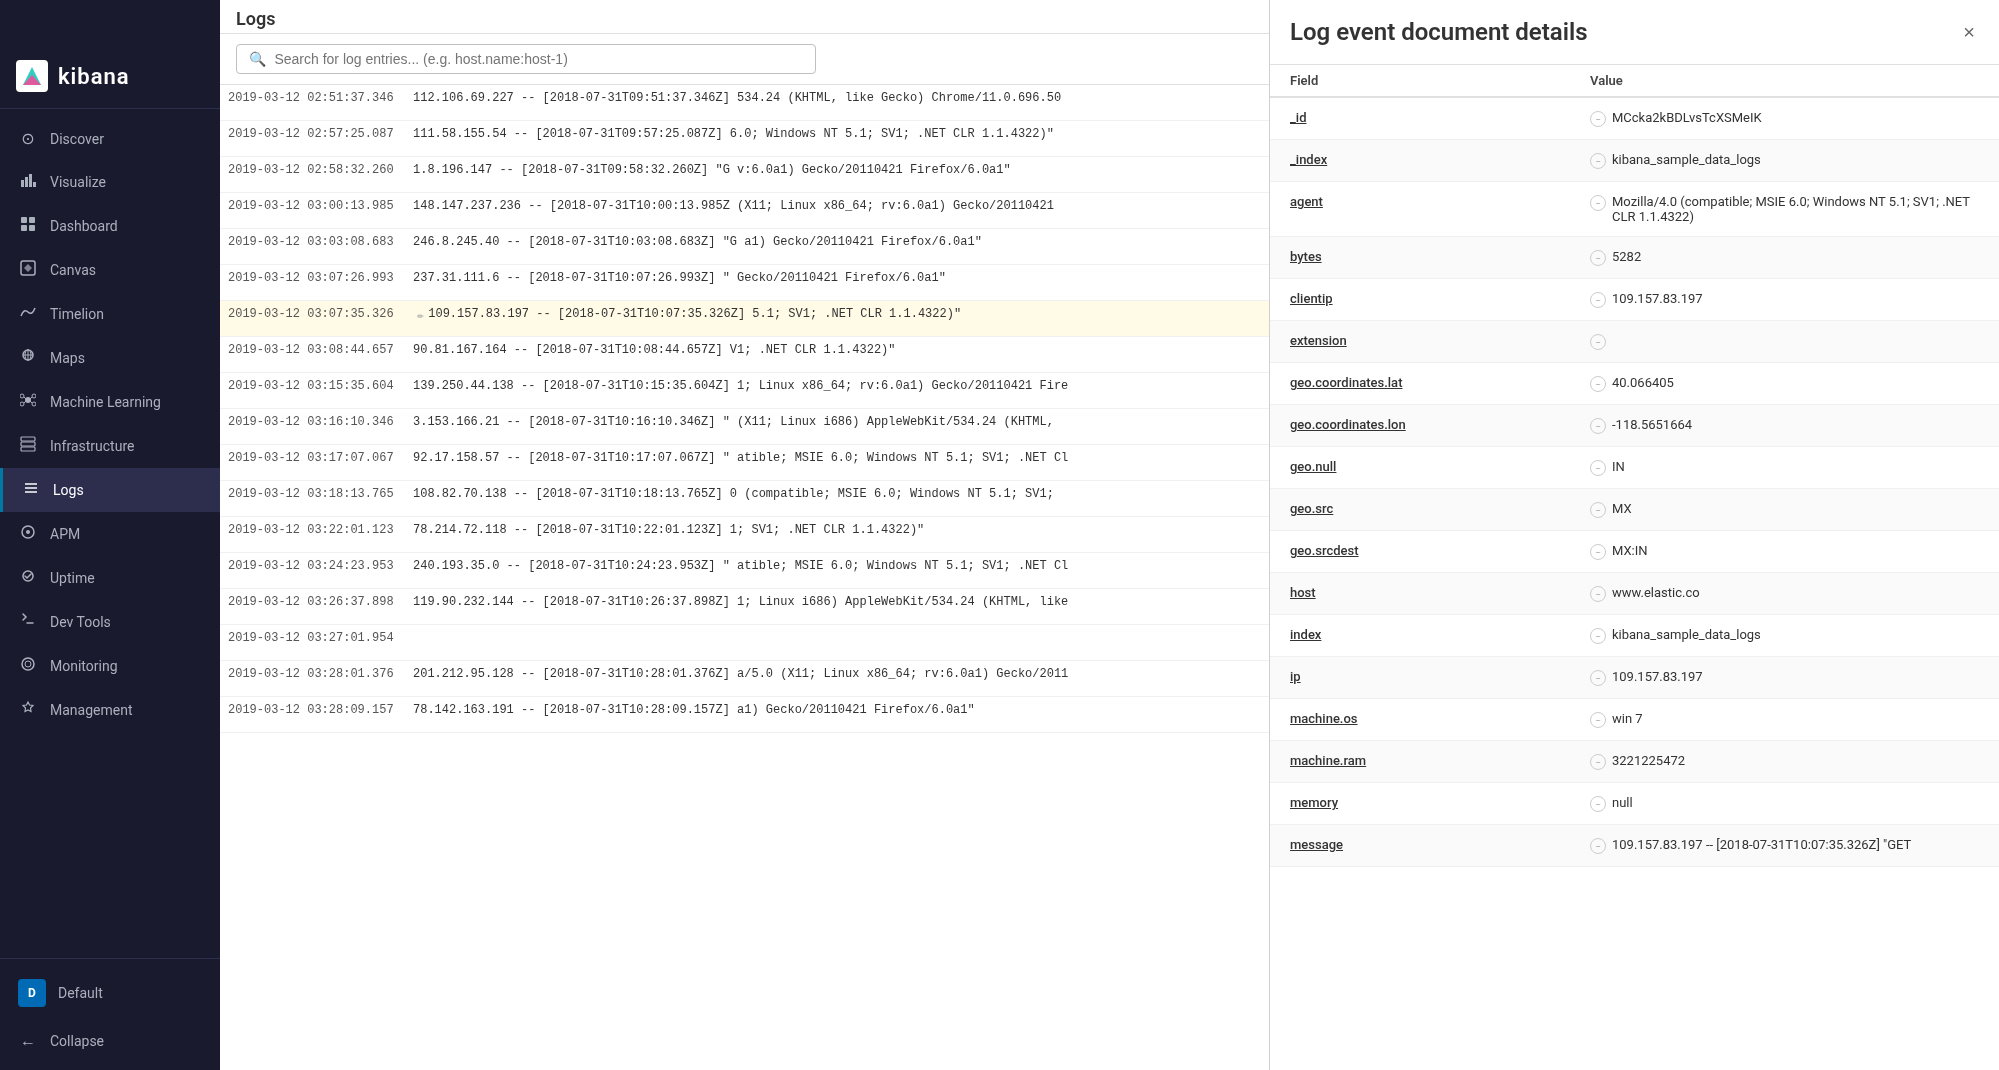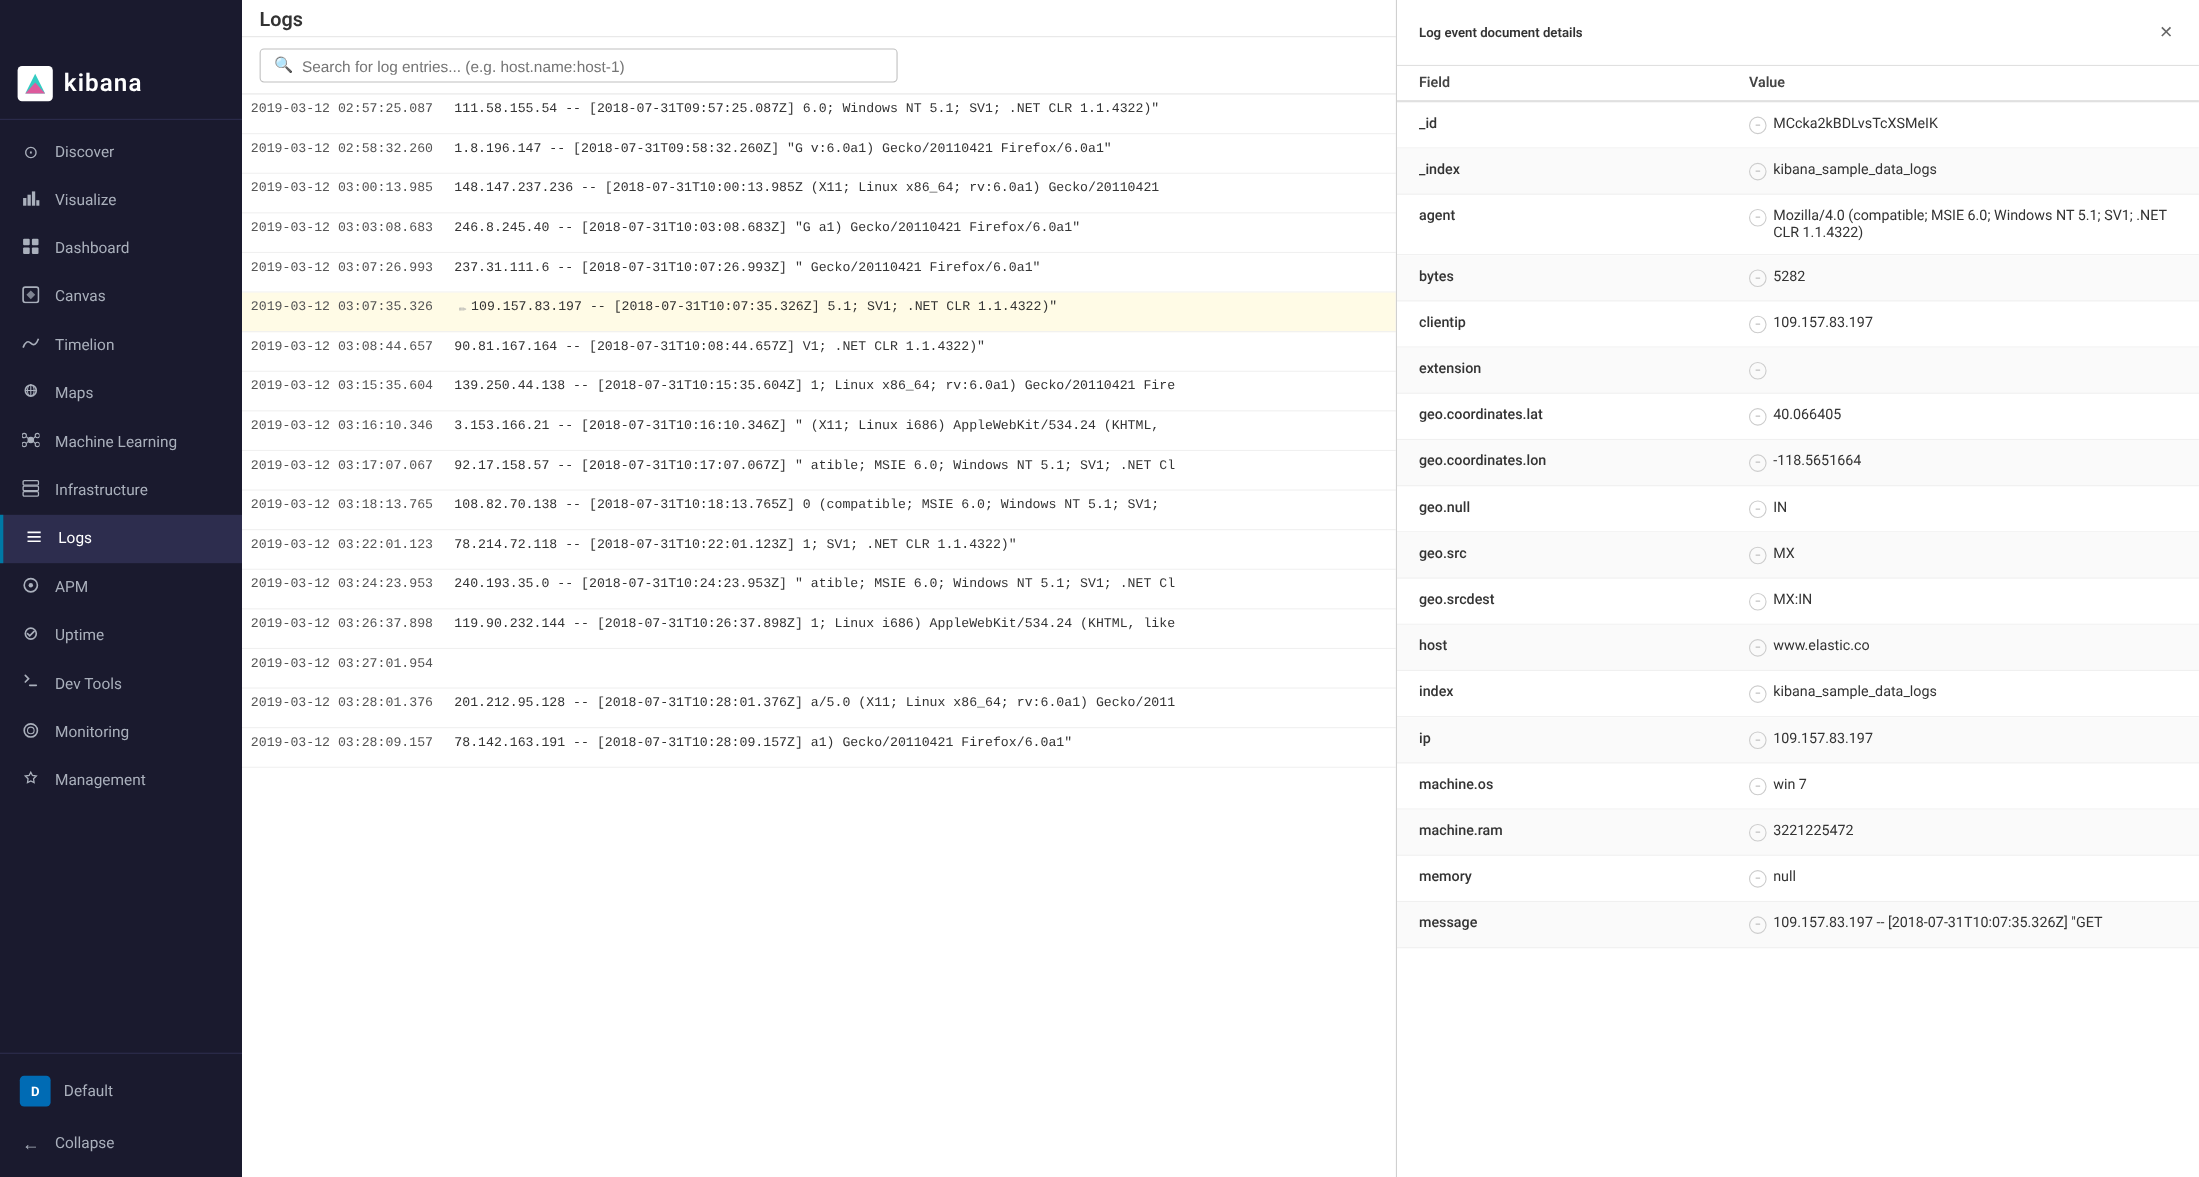--- a/index.html
+++ b/index.html
@@ -168,21 +168,21 @@
       overflow: hidden;
     }
     .detail-header {
       display: flex;
       align-items: center;
       justify-content: space-between;
       padding: 18px 20px;
       border-bottom: 1px solid #e0e0e0;
     }
     .detail-title {
-      font-size: 12px;
+      font-size: 24px;
       font-weight: 600;
       color: #333;
       text-align: right;
     }
     .close-btn {
       background: none;
       border: none;
       cursor: pointer;
       font-size: 20px;
       color: #666;
@@ -208,20 +208,21 @@
       padding: 12px 20px;
       border-bottom: 1px solid #f0f0f0;
       font-size: 13px;
     }
     .detail-row:nth-child(even) { background: #fafafa; }
     .field-name {
       width: 300px;
       min-width: 300px;
       color: #333;
       font-weight: 500;
+      text-decoration: underline;
     }
     .field-value {
       flex: 1;
       display: flex;
       align-items: flex-start;
       gap: 6px;
       color: #333;
       word-break: break-all;
     }
     .filter-icon {
@@ -404,20 +405,25 @@
   <div class="logs-header">
     <span>Logs</span>
   </div>
   <div class="search-bar">
     <div class="search-input-wrapper">
       <span class="search-icon">🔍</span>
       <input class="search-input" type="text" placeholder="Search for log entries... (e.g. host.name:host-1)" style="">
     </div>
   </div>
   <div class="logs-list">
+  <div class="log-row">
+      <span class="log-timestamp">2019-03-12  02:51:37.346</span>
+
+      <span class="log-content">112.106.69.227 -- [2018-07-31T09:51:37.346Z] 534.24 (KHTML, like Gecko) Chrome/11.0.696.50</span>
+    </div>
       <div class="log-row">
       <span class="log-timestamp">2019-03-12  02:57:25.087</span>
 
       <span class="log-content">111.58.155.54 -- [2018-07-31T09:57:25.087Z] 6.0; Windows NT 5.1; SV1; .NET CLR 1.1.4322)"</span>
     </div>
       <div class="log-row">
       <span class="log-timestamp">2019-03-12  02:58:32.260</span>
 
       <span class="log-content">1.8.196.147 -- [2018-07-31T09:58:32.260Z] "G v:6.0a1) Gecko/20110421 Firefox/6.0a1"</span>
     </div>

